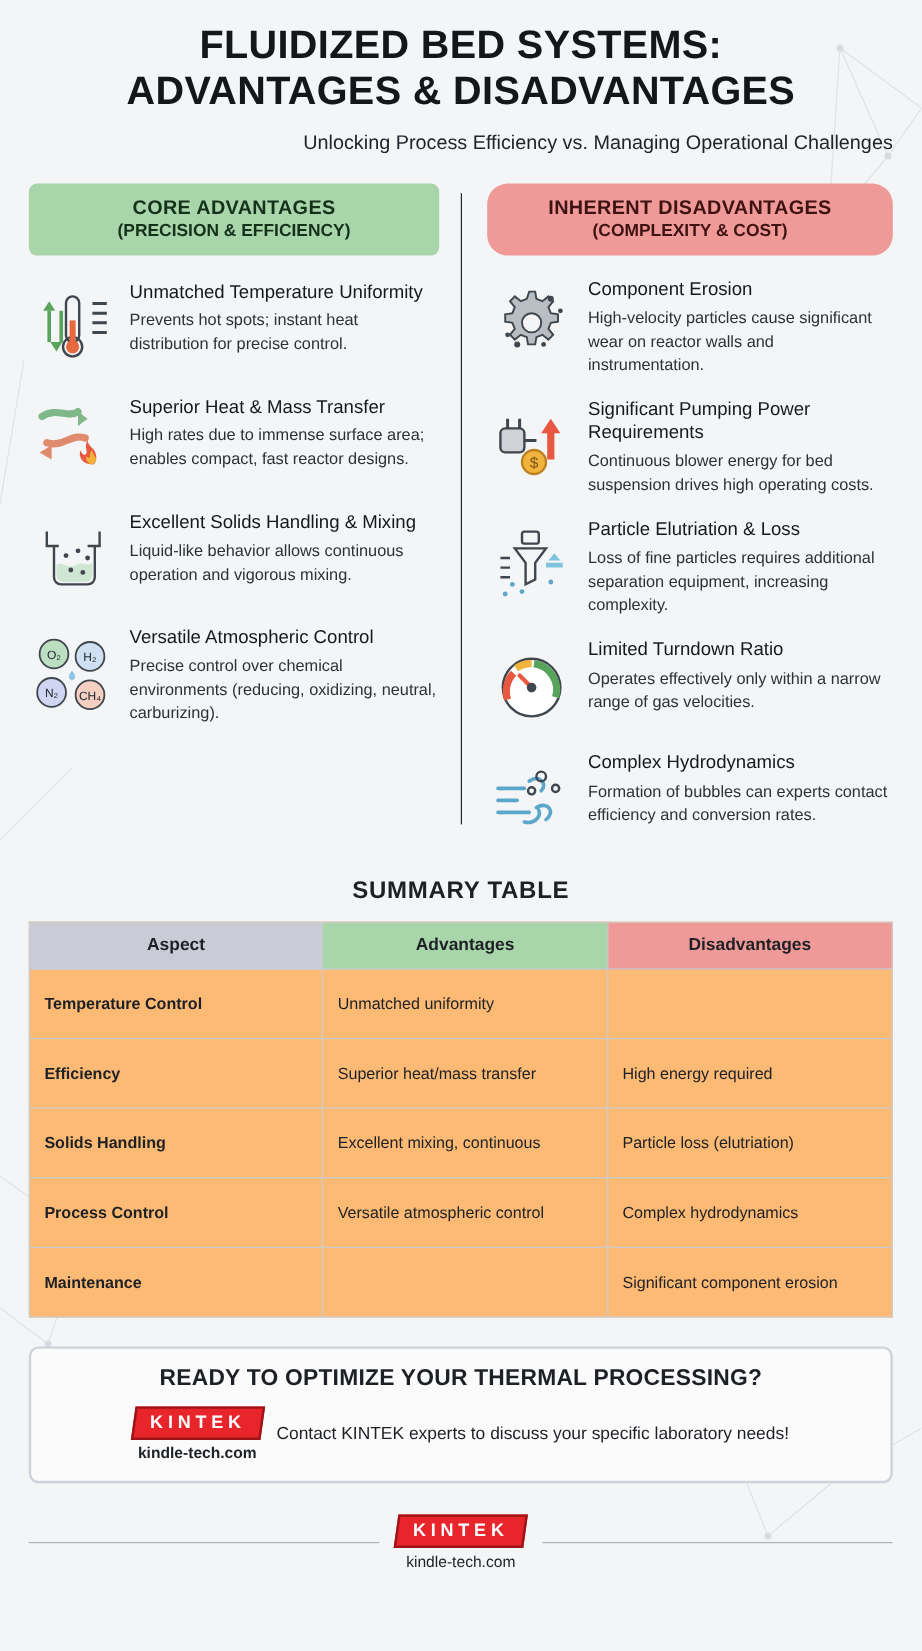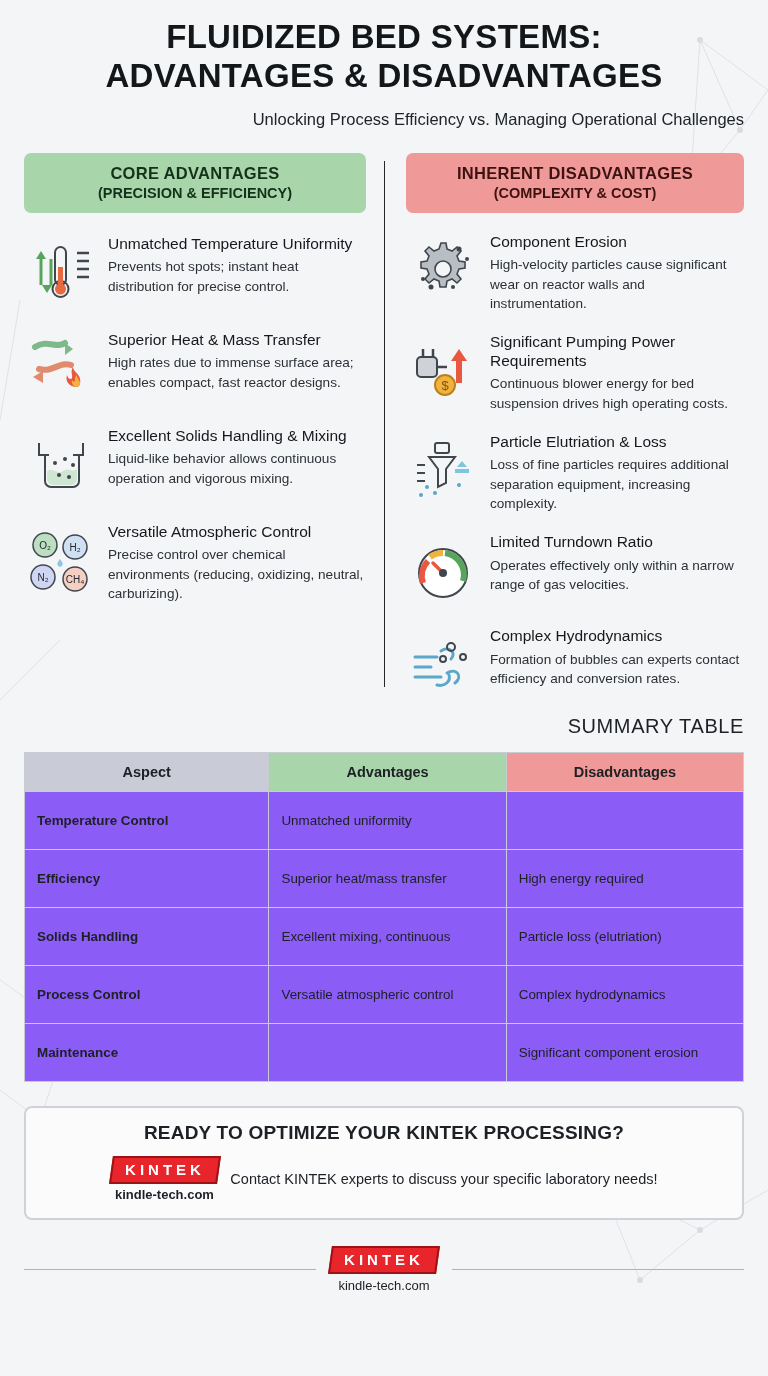--- a/index.html
+++ b/index.html
@@ -61,21 +61,21 @@
     background: #23272b;
   }
   .col-head {
     border-radius: 7px;
     text-align: center;
     padding: 10px 6px 11px;
     font-weight: bold;
     line-height: 1.25;
   }
   .col-head.adv { background: #a9d5ab; color: #14311a; }
-  .col-head.dis { background: #ef9a98; color: #3d1211; }
+  .col-head.dis { background: #ef9a98; color: #3d1211; border-radius: 17px; }
   .col-head .big { font-size: 16.5px; letter-spacing: .3px; }
   .col-head .small { font-size: 14.5px; font-weight: bold; }
 
   .item {
     display: flex;
     margin-top: 22px;
     gap: 10px;
   }
   .item .ico {
     width: 74px;
@@ -97,30 +97,30 @@
   .item p {
     margin: 0;
     font-size: 13.6px;
     line-height: 1.42;
     color: #2c3137;
   }
   .col-right .item { margin-top: 20px; }
 
   
   .summary-title {
-    text-align: right;
+    text-align: center;
     font-size: 20px;
-    font-weight: normal;
+    font-weight: bold;
     letter-spacing: .6px;
-    margin: 14px 0 14px;
+    margin: 30px 0 14px;
   }
   table {
     width: 100%;
     border-collapse: collapse;
-    background: #8b5cf6;
+    background: #fdba74;
     font-size: 13.4px;
   }
   th, td {
     border: 1px solid #c8ccd2;
     padding: 21px 12px;
     text-align: left;
   }
   thead th {
     text-align: center;
     font-size: 14.5px;
@@ -453,21 +453,21 @@
       </tr>
       <tr>
         <td class="c0">Maintenance</td>
         <td class="c1"></td>
         <td class="c2">Significant component erosion</td>
       </tr>
     </tbody>
   </table>
 
   <div class="cta">
-    <h2>READY TO OPTIMIZE YOUR KINTEK PROCESSING?</h2>
+    <h2>READY TO OPTIMIZE YOUR THERMAL PROCESSING?</h2>
     <div class="cta-row">
       <div class="brand-block">
         <div class="kintek-logo"><span>KINTEK</span></div>
         <div class="brand-url">kindle-tech.com</div>
       </div>
       <div class="cta-text">Contact KINTEK experts to discuss your specific laboratory needs!</div>
     </div>
   </div>
 
   <div class="footer">

